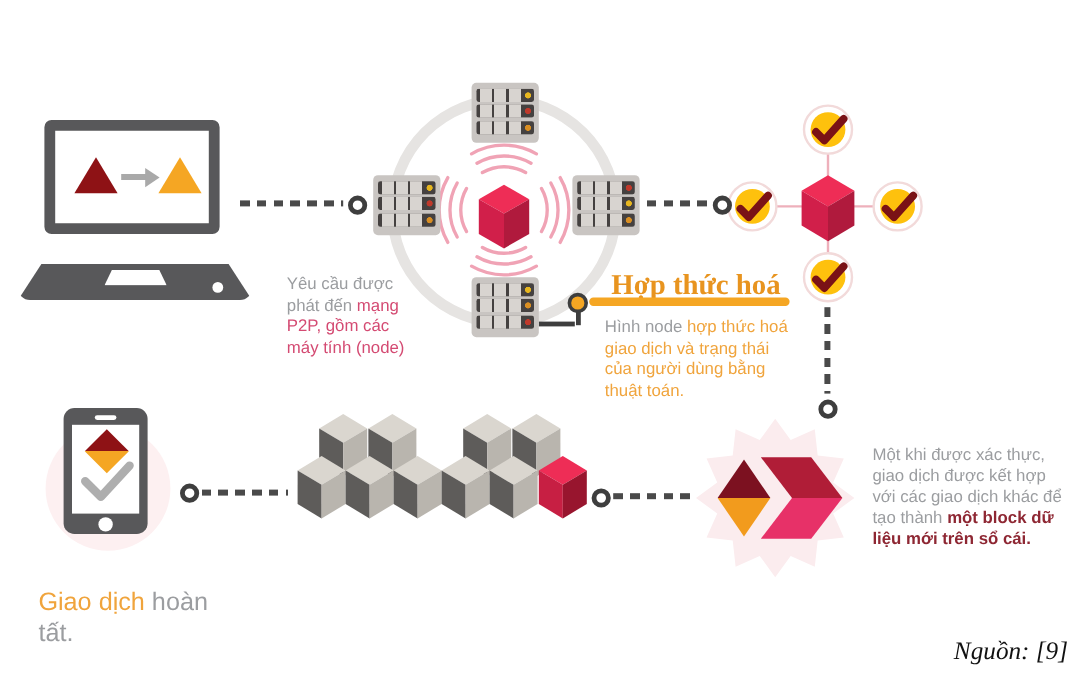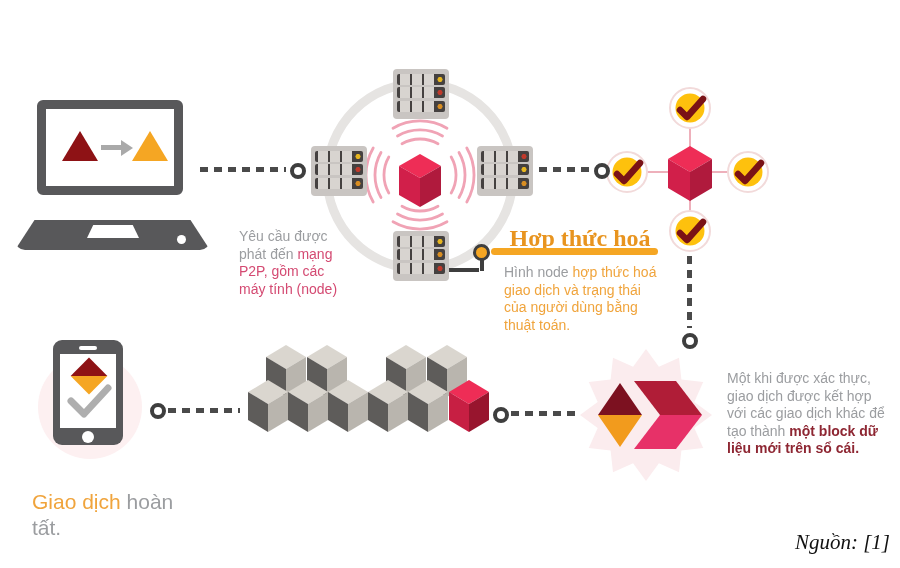--- a/index.html
+++ b/index.html
@@ -270,15 +270,15 @@
           <path class="ph-check" d="M5 17 L18 30 L42 4"></path>
         </svg>
       </div>
       <span class="phone-home"></span>
     </div>
   </div>
   <p class="abs cap cap-complete"><span class="t-orange">Giao dịch</span><span class="t-gray"> hoàn tất.</span></p>
   <span class="abs ring" style="left:150px;top:403px;"></span>
   <div class="abs dash-h" style="left:168px;top:408px;width:72px;"></div>
 
-  <p class="abs source">Nguồn: [1]</p>
+  <p class="abs source">Nguồn: [9]</p>
 
 </div>
 
 </body></html>

